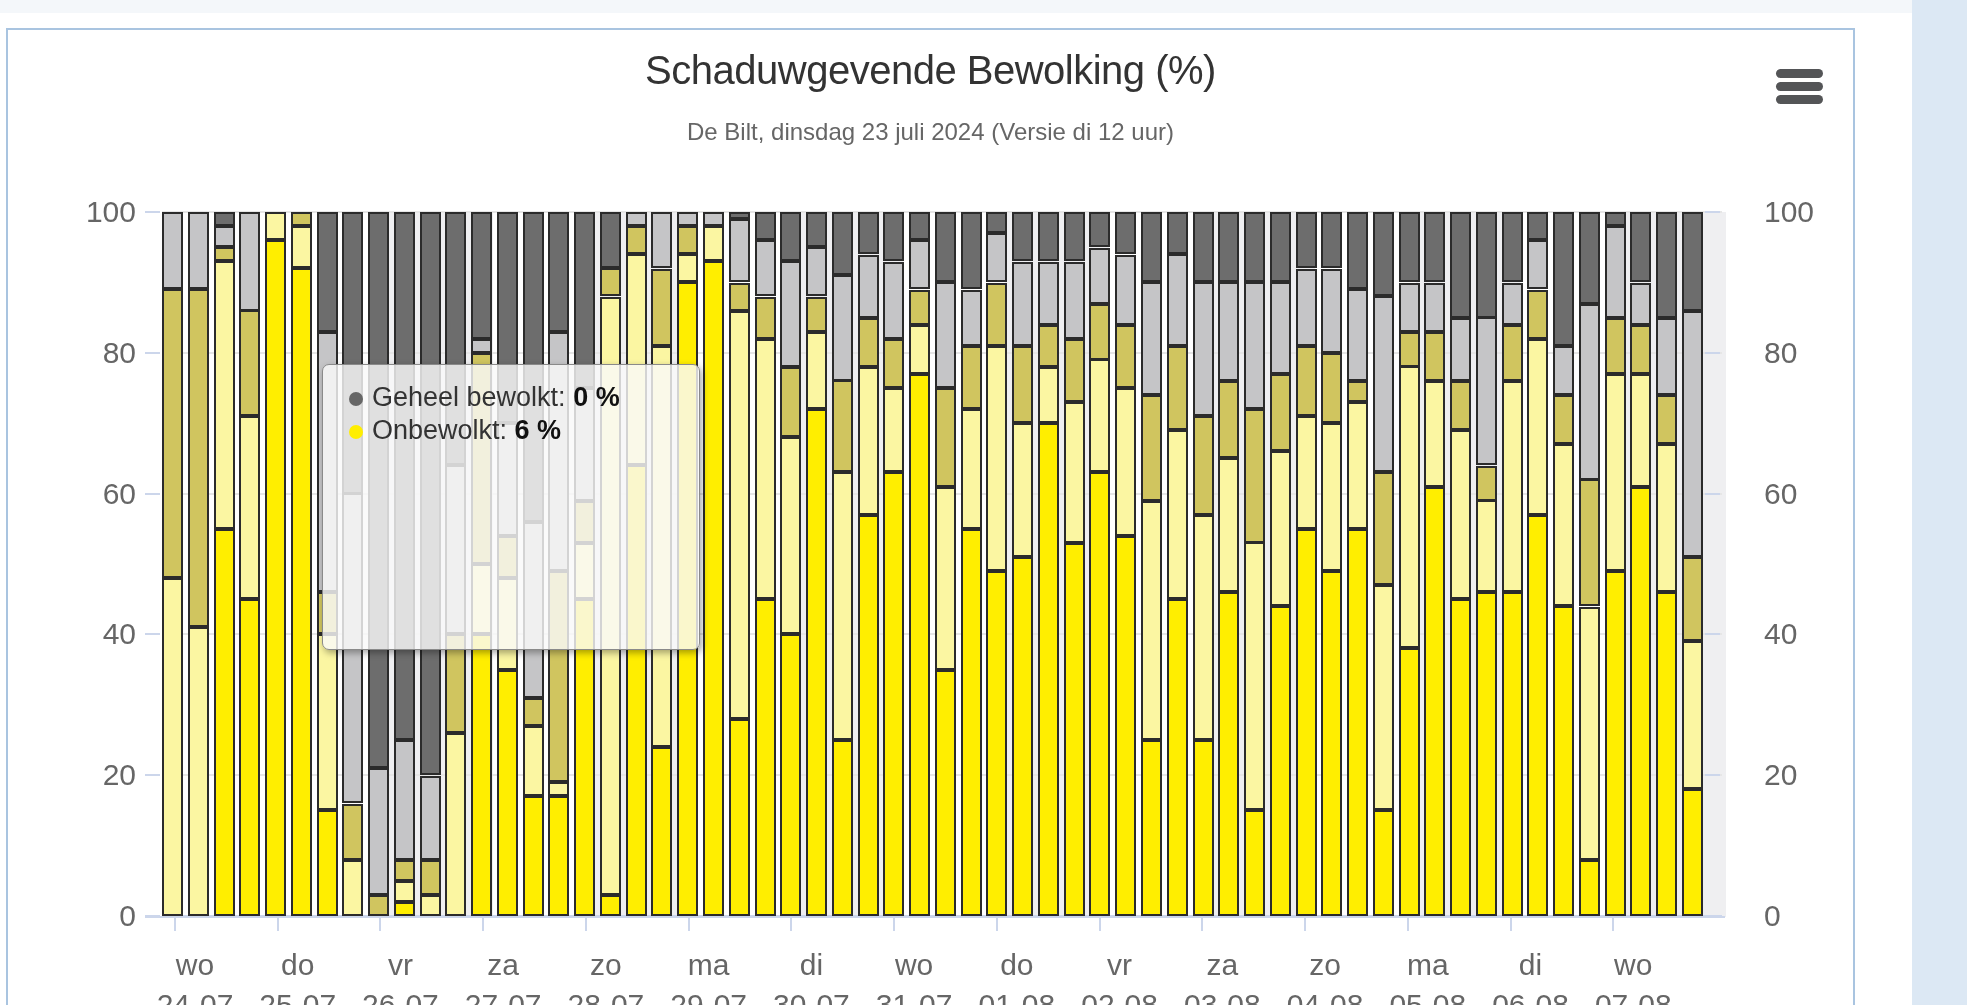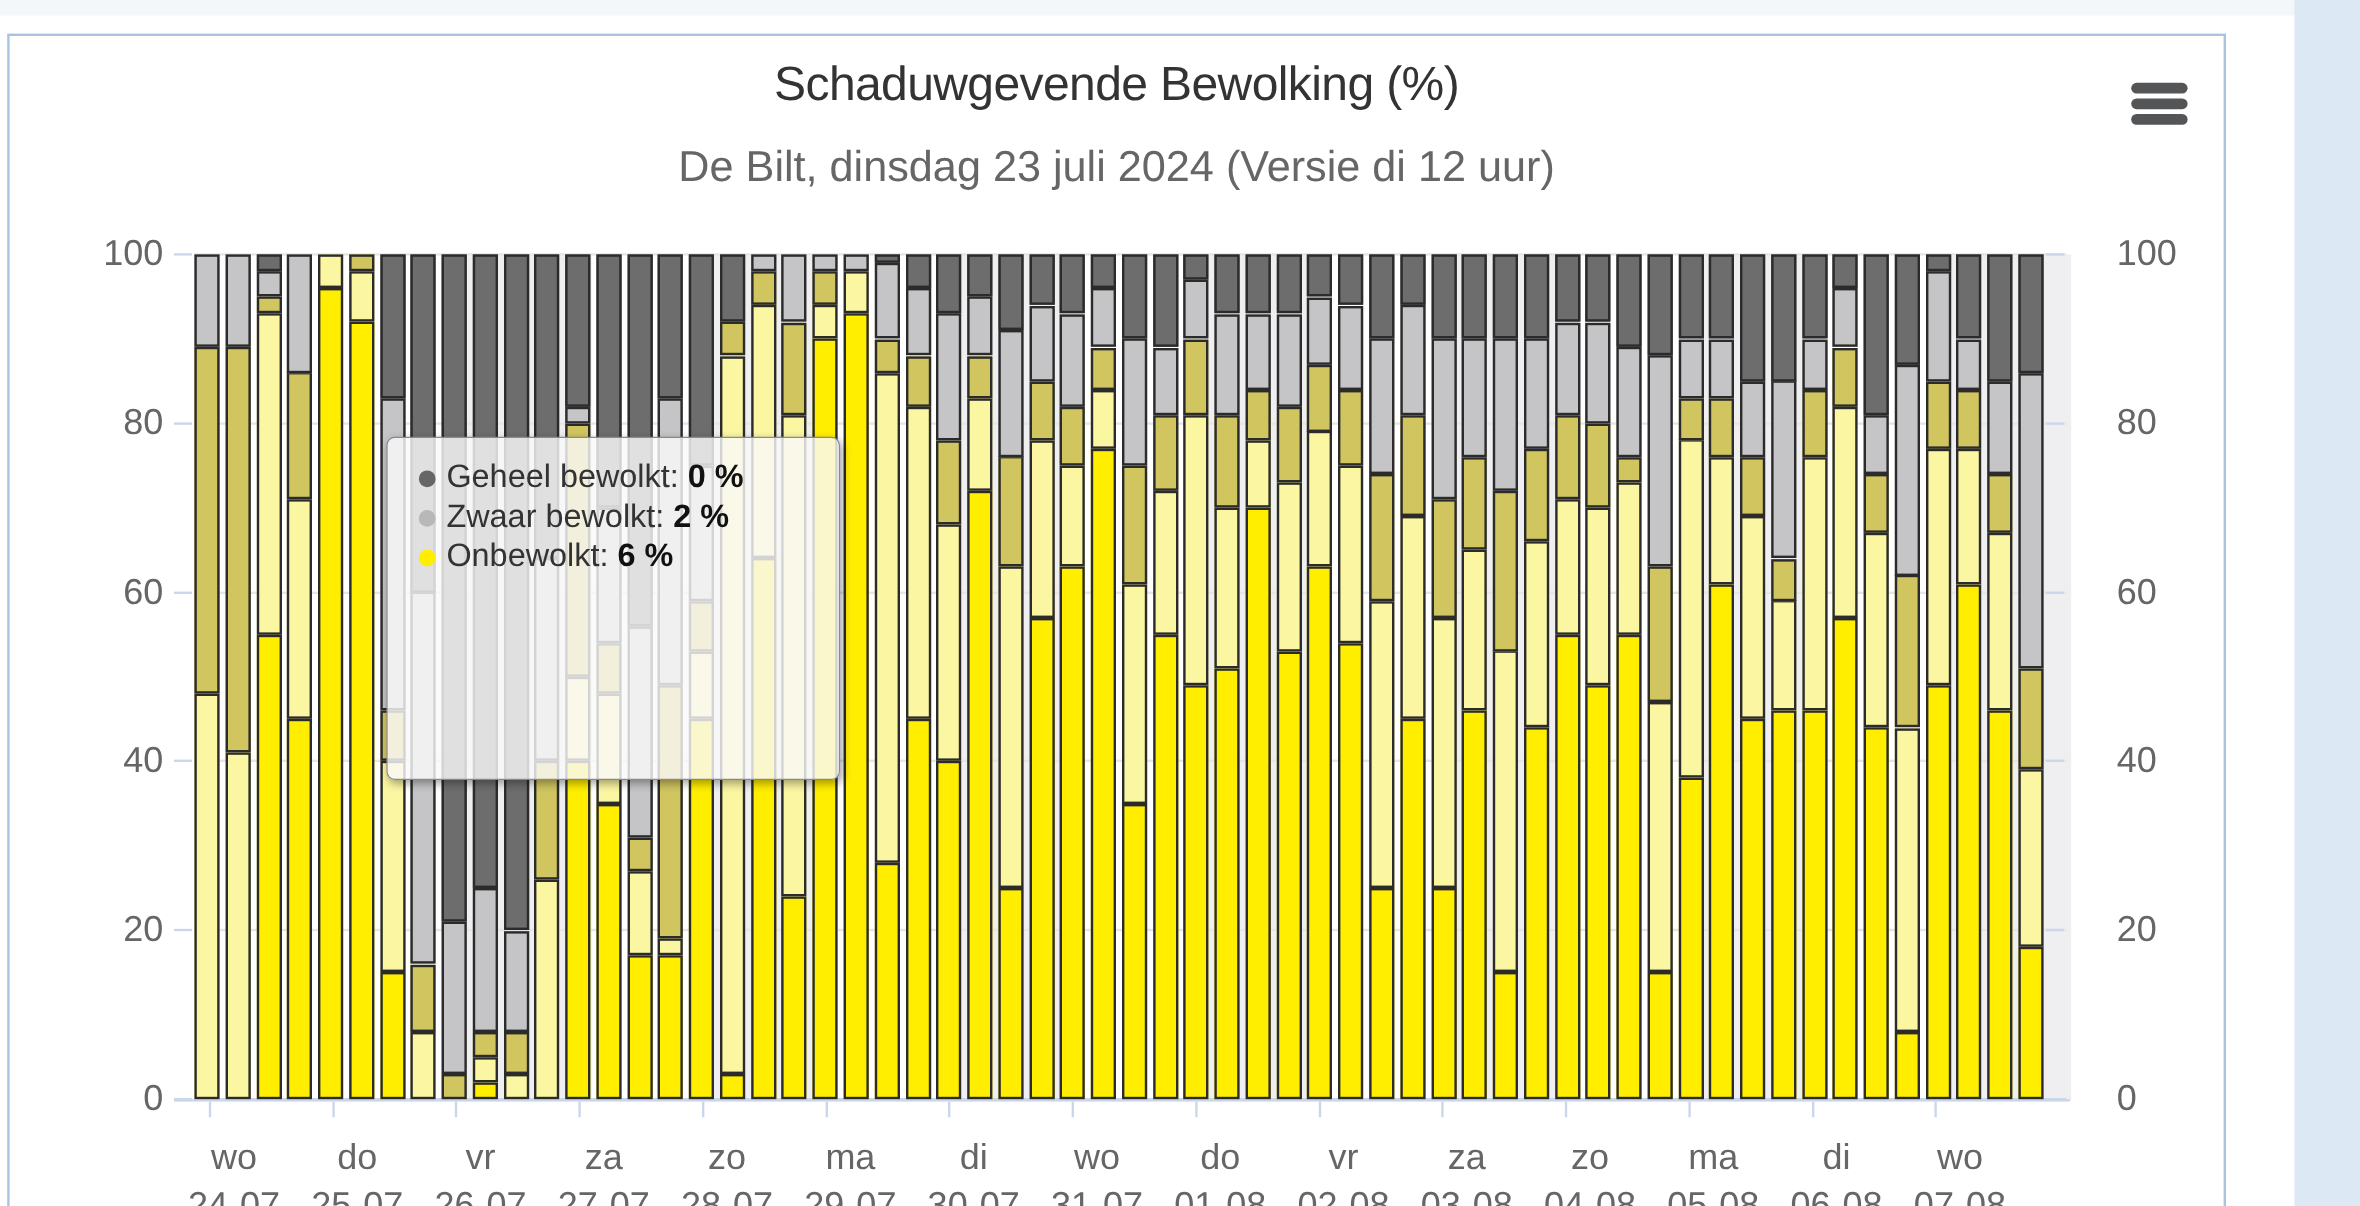--- a/index.html
+++ b/index.html
@@ -6,21 +6,21 @@
   body{
     width:1967px;height:1005px;overflow:hidden;position:relative;
     background:#ffffff;font-family:"Liberation Sans",sans-serif;
     -webkit-font-smoothing:antialiased;
   }
   .abs{position:absolute;}
   #top-strip{left:0;top:0;width:1967px;height:13px;}
   #side-panel{top:0;width:55px;height:1005px;left:1912px;}
   #chart-card{left:6px;top:28px;width:1845px;height:977px;border-width:2px;border-style:solid;background:#fff;}
   #chart-title{left:0;top:18px;width:100%;text-align:center;font-size:40px;color:#333333;letter-spacing:-0.5px;}
-  #chart-subtitle{left:0;top:88px;width:100%;text-align:center;font-size:36px;color:#666666;}
+  #chart-subtitle{left:0;top:88px;width:100%;text-align:center;font-size:24px;color:#666666;}
   #menu-btn{left:1768px;top:36px;width:48px;height:40px;cursor:pointer;}
   #menu-btn .mline{position:absolute;left:0;width:47px;height:9px;border-radius:4.5px;background:#545557;}
   #plot{left:0;top:0;width:1845px;height:977px;overflow:visible;}
   .plot-band{position:absolute;top:182px;height:705px;}
   .gridline{position:absolute;height:2px;left:154px;width:1560px;}
   .ytick{position:absolute;width:15px;height:2px;}
   .ylab{position:absolute;font-size:30px;color:#666666;line-height:30px;}
   .ylab.left{left:20px;width:108px;text-align:right;}
   .ylab.right{left:1756px;width:110px;text-align:left;}
   #xaxis-line{position:absolute;left:137px;top:886px;width:1580px;height:2px;}
@@ -541,17 +541,16 @@
         <div class="seg" style="background: rgb(251, 246, 162); border-color: rgb(43, 43, 43); bottom: 127px; height: 148px;"></div>
         <div class="seg" style="background: rgb(208, 197, 95); border-color: rgb(43, 43, 43); bottom: 275px; height: 84px;"></div>
         <div class="seg" style="background: rgb(197, 197, 199); border-color: rgb(43, 43, 43); bottom: 359px; height: 246px;"></div>
         <div class="seg" style="background: rgb(109, 109, 109); border-color: rgb(43, 43, 43); bottom: 605px; height: 99px;"></div>
       </div>
     </div>
 
   <div class="abs" id="tooltip">
     <div id="tooltip-rows">
         <div class="trow"><span class="bullet" style="background: rgb(102, 102, 102);"></span><span>Geheel bewolkt: </span><span class="tval">0 %</span></div>
-        <div class="trow"><span class="bullet" style="background: rgb(184, 184, 184);"></span><span>Zwaar bewolkt: </span><span class="tval">2 %</span></div>
         <div class="trow"><span class="bullet" style="background: rgb(255, 238, 0);"></span><span>Onbewolkt: </span><span class="tval">6 %</span></div>
       </div>
   </div>
 </div>
 
 </body></html>

